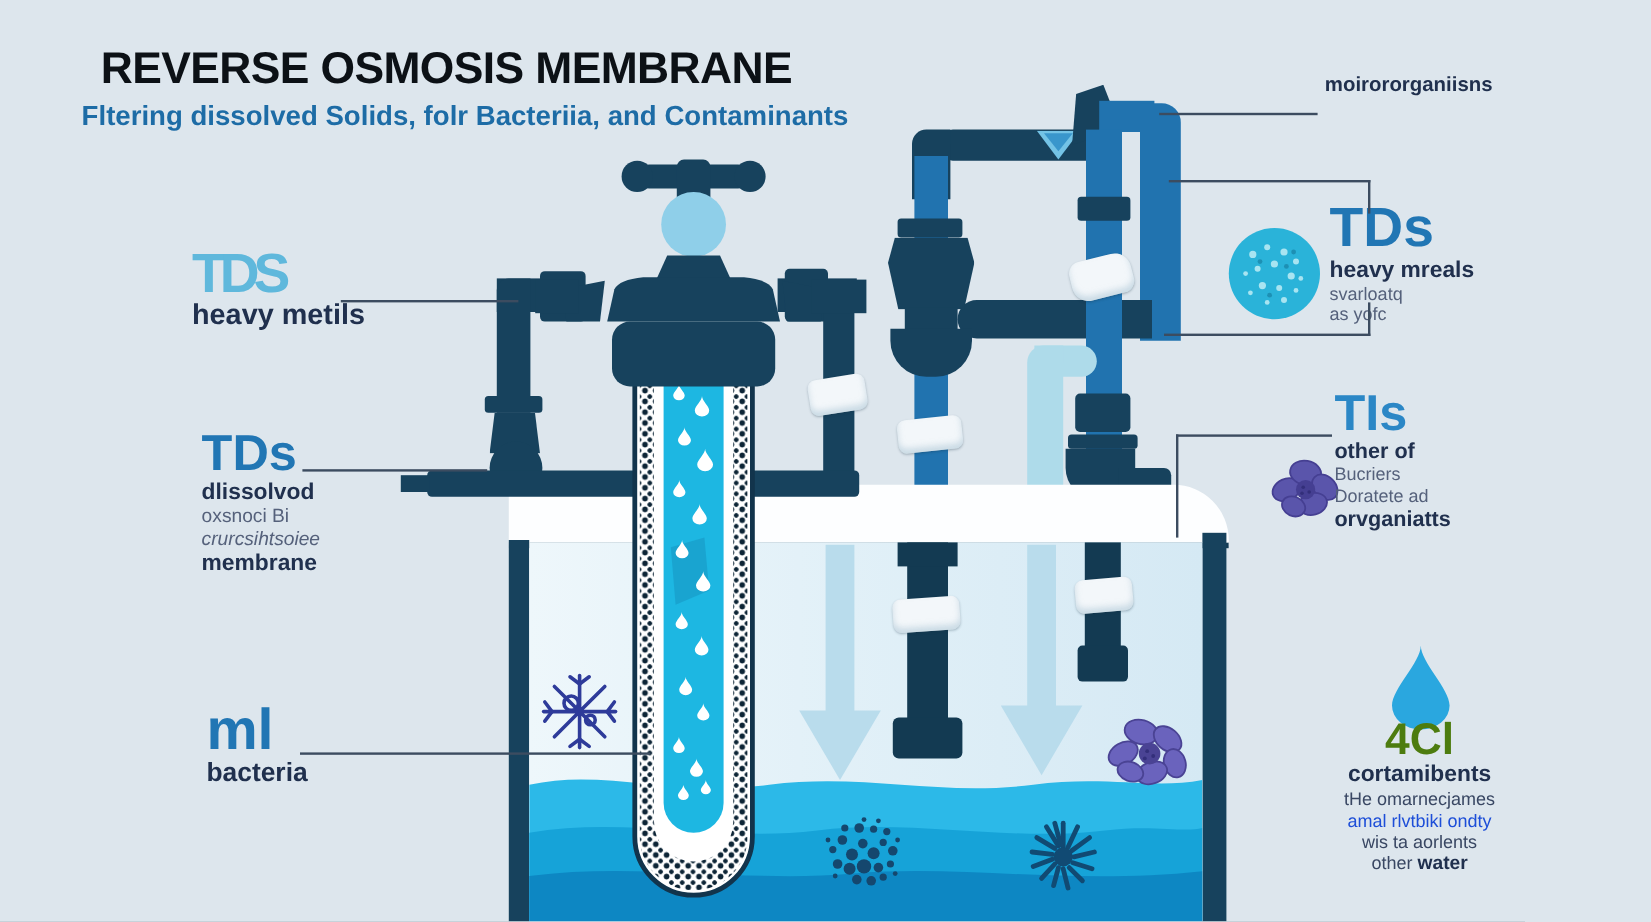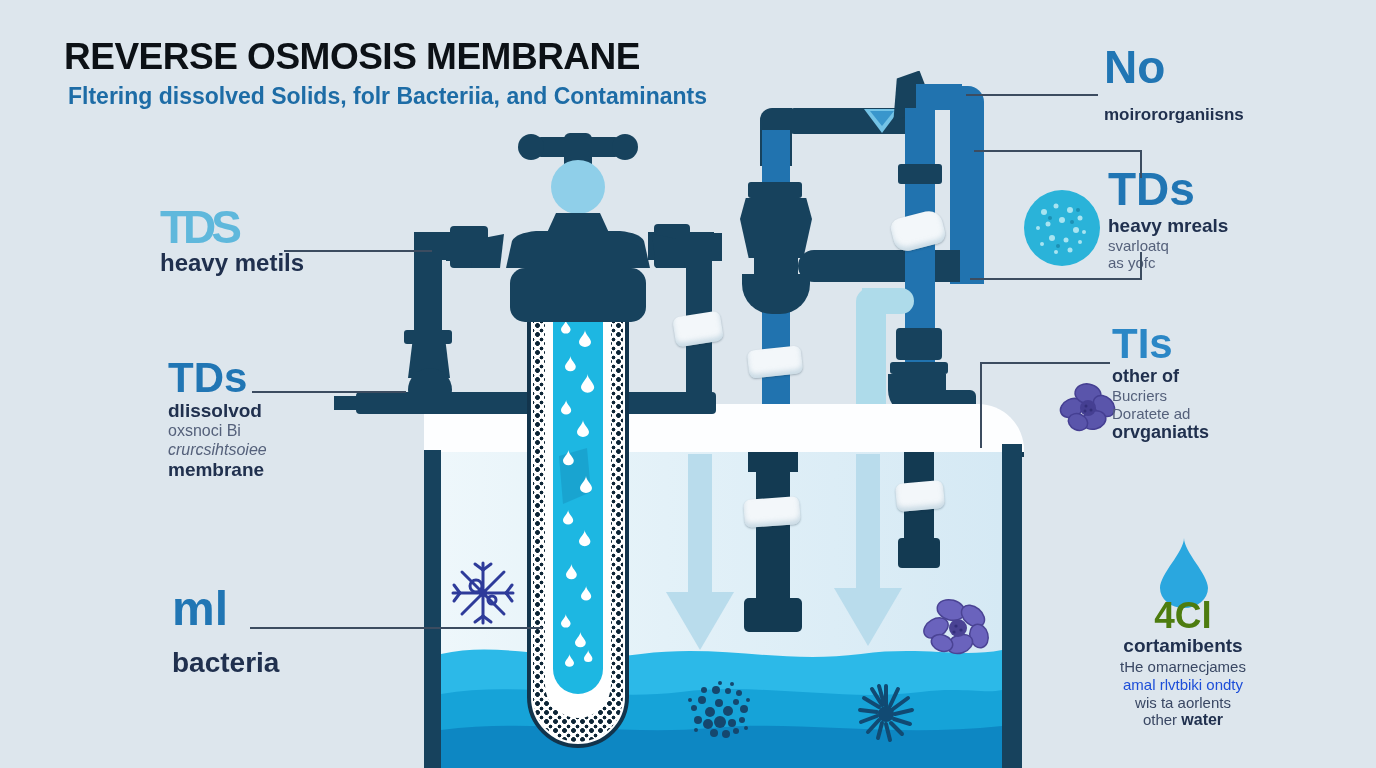--- a/index.html
+++ b/index.html
@@ -274,43 +274,42 @@
     <circle cx="34" cy="32" r="8" fill="#453f92"></circle>
     <circle cx="32" cy="30" r="1.5" fill="#332f7a"></circle>
       <circle cx="37" cy="34" r="1.5" fill="#332f7a"></circle>
       <circle cx="31" cy="35" r="1.5" fill="#332f7a"></circle>
   </svg>
 
   <svg class="abs" style="left:1158px;top:536px;" width="52" height="74" viewBox="0 0 52 74">
     <path d="M26 2 C26 16 2 38 2 52 a24 20 0 0 0 48 0 C50 38 26 16 26 2 Z" fill="#2aa7df"></path>
   </svg>
 
-  <div class="lbl" style="left:64px;top:38px;font-size:37px;font-weight:800;letter-spacing:-.5px;color:#0c1116;">REVERSE OSMOSIS MEMBRANE</div>
+  <div class="lbl" style="left:84px;top:38px;font-size:37px;font-weight:800;letter-spacing:-.5px;color:#0c1116;">REVERSE OSMOSIS MEMBRANE</div>
   <div class="lbl" style="left:68px;top:84px;font-size:23px;font-weight:bold;color:#1d6ca6;">Fltering dissolved Solids, folr Bacteriia, and Contaminants</div>
 
   <div class="lbl" style="left:160px;top:206px;">
     <div class="big-blue" style="font-size:46px;color:#5fb8dc;letter-spacing:-5px;">TDS</div>
     <div class="dark-line" style="font-size:24px;margin-top:0;">heavy metils</div>
   </div>
 
   <div class="lbl" style="left:168px;top:358px;">
     <div class="big-blue" style="font-size:42px;">TDs</div>
     <div class="dark-line" style="font-size:19px;margin-top:3px;">dlissolvod</div>
     <div class="gray-line" style="font-size:16px;margin-top:2px;">oxsnoci Bi</div>
     <div class="gray-line" style="font-size:16px;margin-top:2px;font-style:italic;">crurcsihtsoiee</div>
     <div class="dark-line" style="font-size:19px;margin-top:2px;">membrane</div>
   </div>
 
   <div class="lbl" style="left:172px;top:586px;">
     <div class="big-blue" style="font-size:48px;">ml</div>
-    <div class="dark-line" style="font-size:28px;margin-top:16px;">bacteria</div>
+    <div class="dark-line" style="font-size:22px;margin-top:0;">bacteria</div>
   </div>
 
   <div class="lbl" style="left:1104px;top:46px;">
-    <div class="big-blue" style="font-size:46px;">No</div>
     <div class="dark-line" style="font-size:17px;margin-top:16px;">moirororganiisns</div>
   </div>
 
   <div class="lbl" style="left:1108px;top:168px;">
     <div class="big-blue" style="font-size:46px;">TDs</div>
     <div class="dark-line" style="font-size:19px;margin-top:4px;">heavy mreals</div>
     <div class="gray-line" style="font-size:15px;margin-top:2px;">svarloatq</div>
     <div class="gray-line" style="font-size:15px;margin-top:2px;">as yofc</div>
   </div>
 

